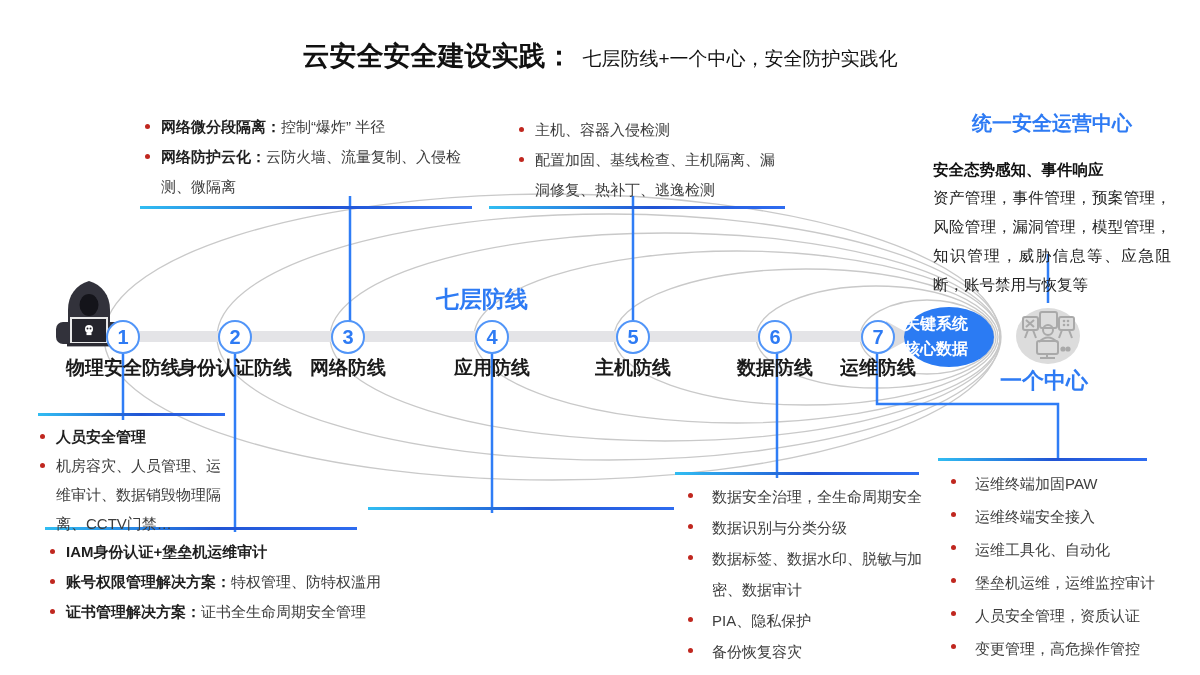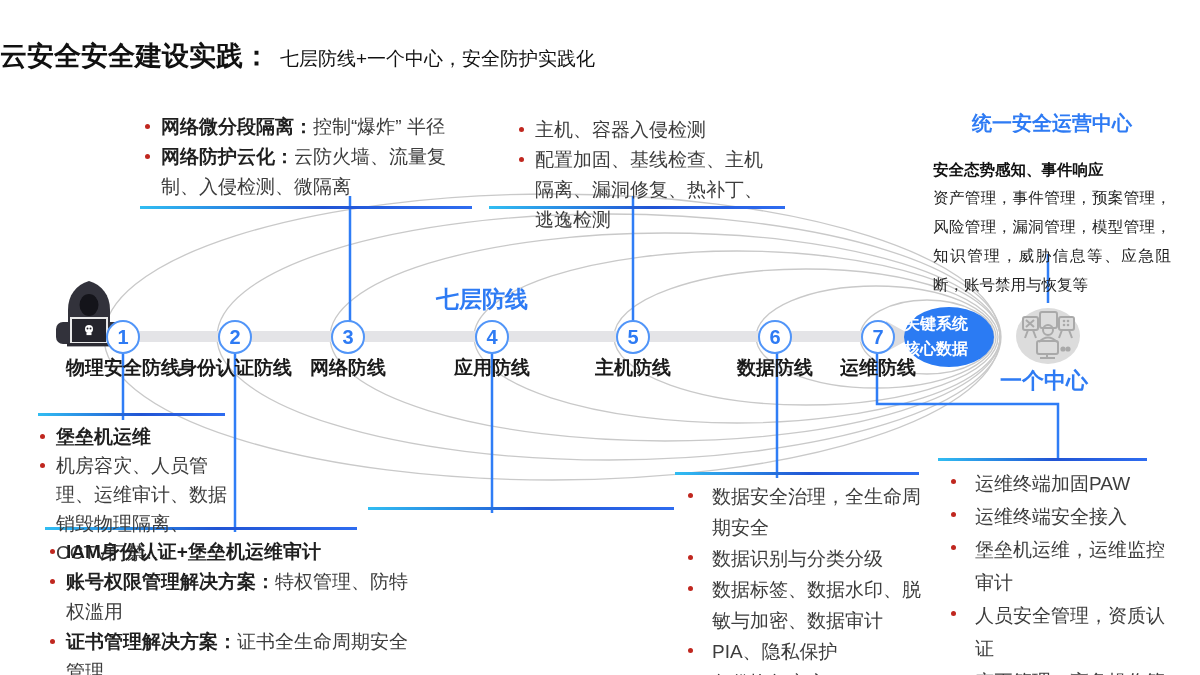--- a/index.html
+++ b/index.html
@@ -1,27 +1,27 @@
 <!DOCTYPE html>
 <html><head>
 <meta charset="utf-8">
 <style>
   html,body{margin:0;padding:0;background:#fff;}
   #stage{position:relative;width:1200px;height:675px;background:#fff;overflow:hidden;
          font-family:"Liberation Sans","DejaVu Sans",sans-serif;color:#3d3d3d;}
   .abs{position:absolute;}
   
-  #title-row{left:0;top:38px;width:1200px;white-space:nowrap;}
+  #title-row{left:0;top:38px;width:1200px;text-align:center;white-space:nowrap;}
   #title-main{font-size:27px;font-weight:bold;color:#111;}
   #title-sub{font-size:19px;color:#111;margin-left:10px;}
   
   .blue-head{color:#2e7bf4;font-weight:bold;text-align:center;}
   
   ul.blt{list-style:none;margin:0;padding:0;}
-  ul.blt li{position:relative;padding-left:18px;font-size:19px;line-height:30px;}
+  ul.blt li{position:relative;padding-left:18px;font-size:15px;line-height:30px;}
   ul.blt li::before{content:"";position:absolute;left:2px;top:12px;width:5px;height:5px;
                     border-radius:50%;background:#c0271f;}
   ul.blt li b{color:#1f1f1f;}
   ul.blt.wide li{padding-left:30px;}
   ul.blt.wide li::before{left:6px;}
   
   .hline{height:3px;background:linear-gradient(90deg,#31bdf2 0%,#2154d4 55%,#2e6cf0 100%);z-index:2;}
   
   .node{width:34px;height:34px;border-radius:50%;background:#fff;border:2.5px solid #5195f8;
         color:#2e7bf4;font-size:20px;font-weight:bold;display:flex;align-items:center;
@@ -160,21 +160,21 @@
 
   <div id="target-text" class="abs">
     <div>关键系统</div>
     <div>核心数据</div>
   </div>
 
   <div id="center-label" class="abs blue-head">一个中心</div>
 
   <div class="abs" style="left:38px;top:422px;width:195px;z-index:2">
     <ul class="blt" style="line-height:29px">
-      <li style="line-height:29px"><b>堡垒机运维</b></li>
+      <li style="line-height:29px"><b>人员安全管理</b></li>
       <li style="line-height:29px"><span>机房容灾、人员管理、运维审计、数据销毁物理隔离、CCTV门禁…</span></li>
     </ul>
   </div>
 
   <div class="abs" style="left:48px;top:537px;width:370px;z-index:2">
     <ul class="blt">
       <li><b>IAM身份认证+堡垒机运维审计</b></li>
       <li><b>账号权限管理解决方案：</b><span>特权管理、防特权滥用</span></li>
       <li><b>证书管理解决方案：</b><span>证书全生命周期安全管理</span></li>
     </ul>
@@ -188,20 +188,21 @@
       <li style="line-height:31px"><span>数据标签、数据水印、脱敏与加密、数据审计</span></li>
       <li style="line-height:31px"><span>PIA、隐私保护</span></li>
       <li style="line-height:31px"><span>备份恢复容灾</span></li>
     </ul>
   </div>
 
   <div class="abs" style="left:945px;top:467px;width:225px;z-index:2">
     <ul class="blt wide" style="line-height:33px">
       <li style="line-height:33px"><span>运维终端加固PAW</span></li>
       <li style="line-height:33px"><span>运维终端安全接入</span></li>
+      <li style="line-height:33px"><span>运维工具化、自动化</span></li>
       <li style="line-height:33px"><span>堡垒机运维，运维监控审计</span></li>
       <li style="line-height:33px"><span>人员安全管理，资质认证</span></li>
       <li style="line-height:33px"><span>变更管理，高危操作管控</span></li>
       <li style="line-height:33px"><span>…</span></li>
     </ul>
   </div>
 
 </div>
 
 </body></html>

